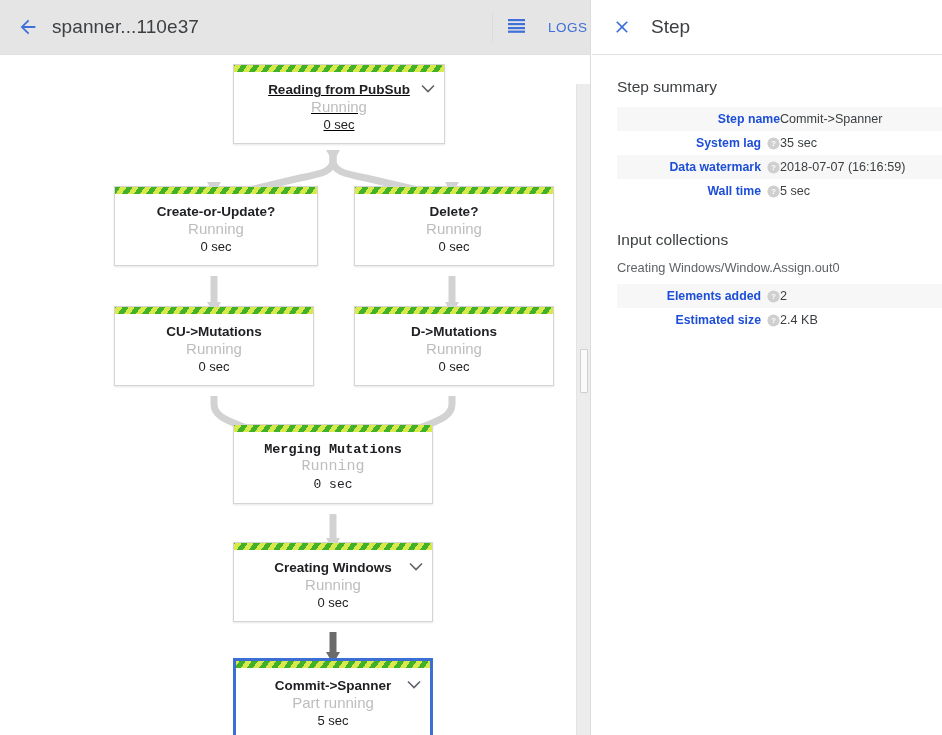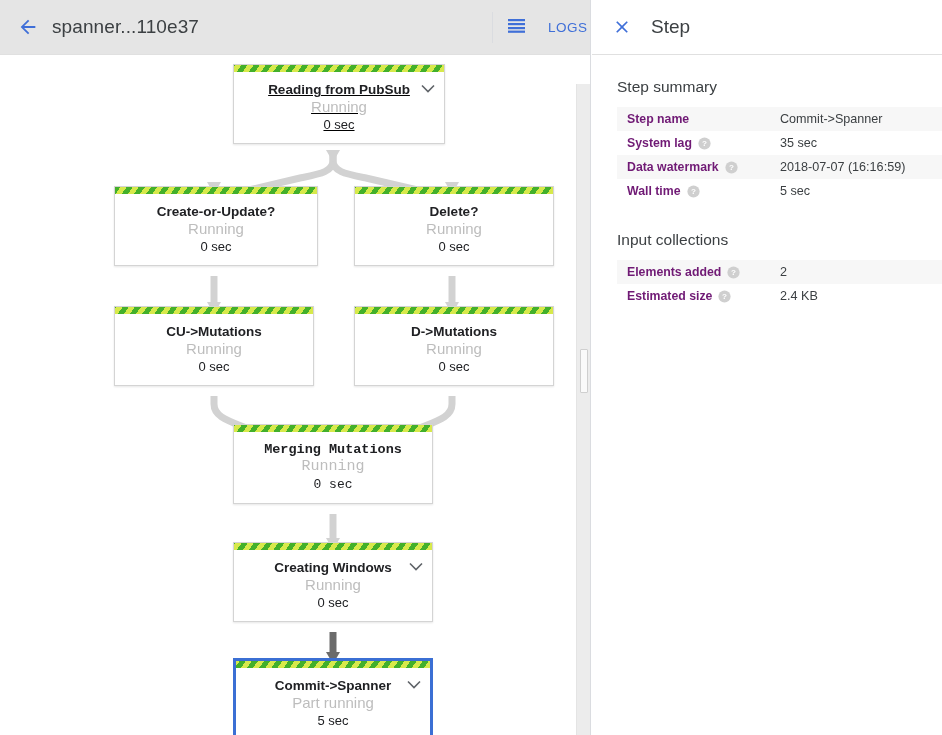--- a/index.html
+++ b/index.html
@@ -142,22 +142,22 @@
     padding: 0 0 11px 25px;
   }
   .kv-table { width: 325px; margin-left: 25px; }
   .kv-row {
     display: flex; align-items: center;
     height: 24px;
   }
   .kv-row.shaded { background: #f7f7f7; }
   .kv-key {
     width: 163px; padding-left: 10px;
-    font-size: 12.3px; font-weight: bold; color: #701a75;
-    display: flex; align-items: center; gap: 6px;
+    font-size: 12.3px; font-weight: bold; color: #1d4ed8;
+    display: flex; align-items: center; gap: 6px; justify-content: flex-end;
   }
   .kv-val {
     font-size: 12.6px; color: #3c4043;
   }
   .help-icon { display: block; }
   .sub-label {
     font-size: 12.8px; color: #5f6368;
     padding: 0 0 9px 25px;
   }
   .spacer-lg { height: 28px; }
@@ -358,20 +358,21 @@
                   <circle cx="8" cy="8" r="7.5" fill="#cfcfcf"></circle>
                   <text x="8" y="11.6" font-size="10" font-family="Liberation Sans, sans-serif" fill="#ffffff" text-anchor="middle" font-weight="bold">?</text>
                 </svg>
               </span>
             </div>
             <div class="kv-val">5 sec</div>
           </div>
         </div>
       <div class="spacer-lg"></div>
       <div class="section-heading">Input collections</div>
+      <div class="sub-label">Creating Windows/Window.Assign.out0</div>
       <div class="kv-table" id="input-table">
           <div class="kv-row shaded">
             <div class="kv-key">
               <span>Elements added</span>
               <span>
                 <svg class="help-icon" width="13" height="13" viewBox="0 0 16 16">
                   <circle cx="8" cy="8" r="7.5" fill="#cfcfcf"></circle>
                   <text x="8" y="11.6" font-size="10" font-family="Liberation Sans, sans-serif" fill="#ffffff" text-anchor="middle" font-weight="bold">?</text>
                 </svg>
               </span>

